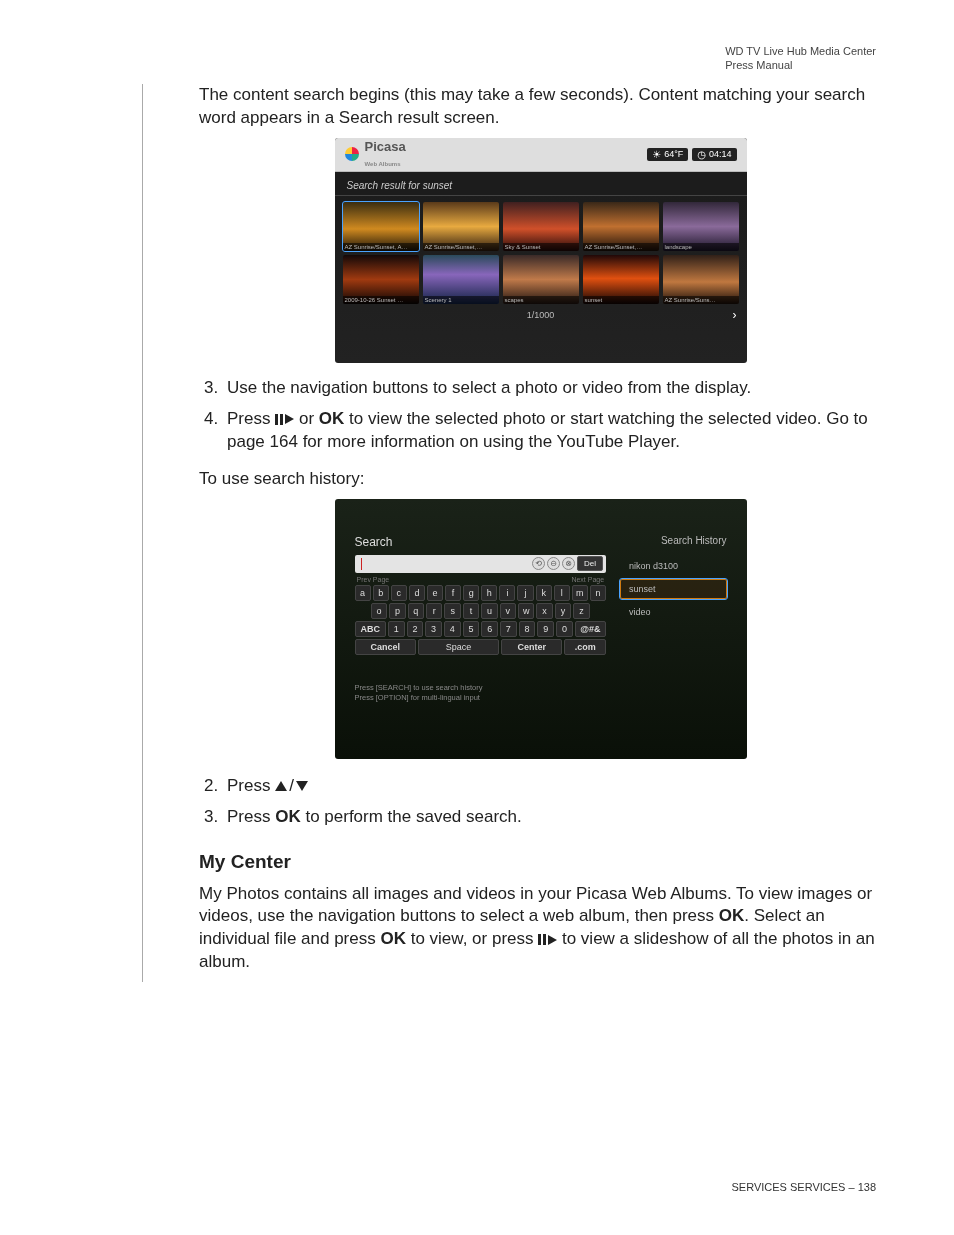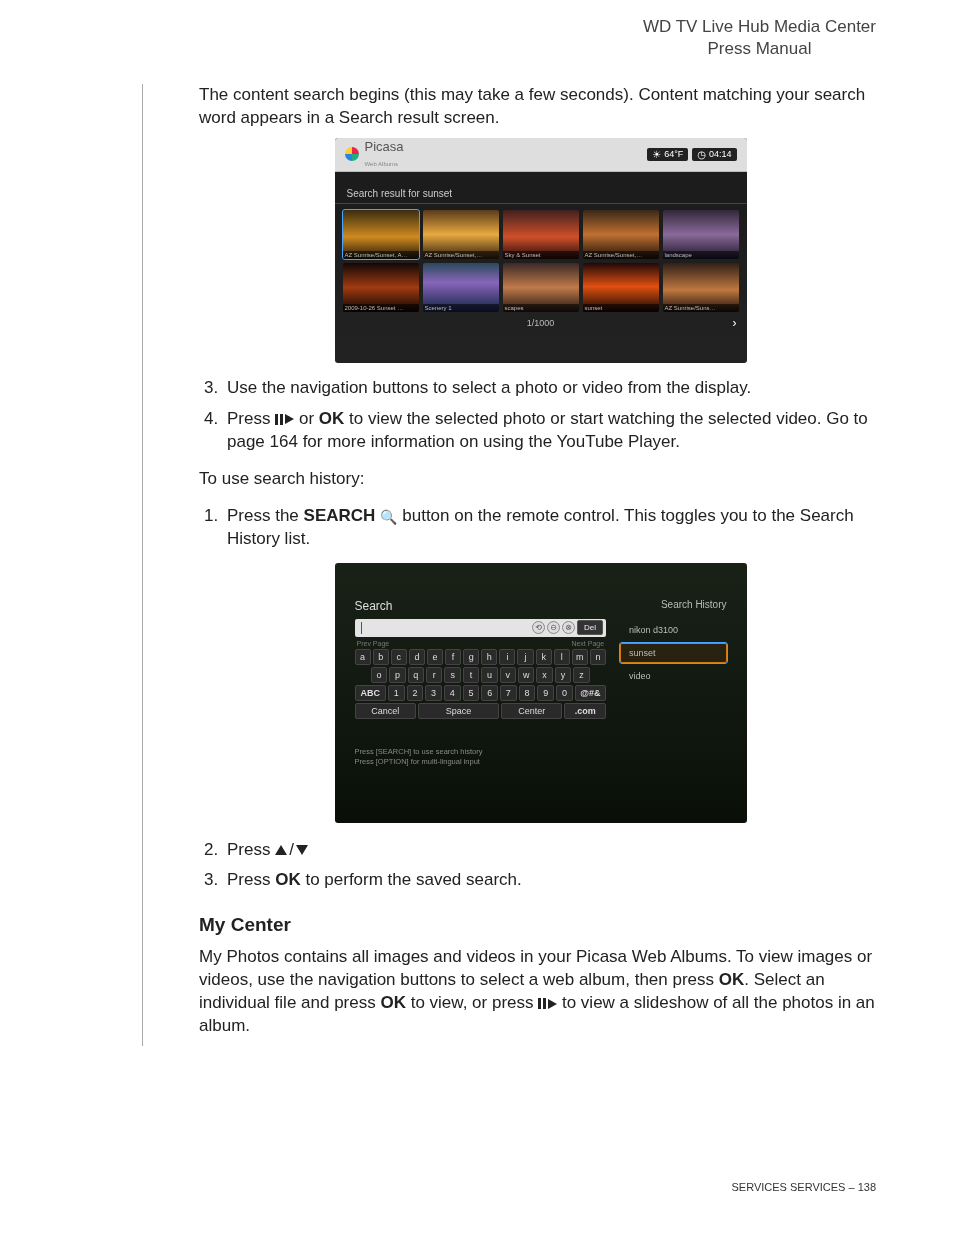--- a/index.html
+++ b/index.html
@@ -4,22 +4,22 @@
 <style>
   * { box-sizing: border-box; margin: 0; padding: 0; }
   body {
     width: 954px; height: 1235px;
     background: #fff;
     font-family: Helvetica, Arial, sans-serif;
     color: #222; font-size: 17px;
     position: relative;
   }
   .header {
-    position: absolute; top: 16px; right: 78px;
-    text-align: center; font-size: 17px; color: #444; line-height: 1.3;
+    position: absolute; top: 44px; right: 78px;
+    text-align: left; font-size: 11px; color: #444; line-height: 1.3;
   }
   .content {
     position: absolute; left: 142px; top: 84px;
     width: 740px;
     border-left: 1px solid #aaa;
     padding-left: 56px;
   }
   .para { margin-bottom: 8px; line-height: 1.35; }
   .para2 { margin-top: 14px; margin-bottom: 0; line-height: 1.35; }
   ol { list-style: decimal; padding-left: 24px; margin-top: 14px; margin-bottom: 12px; }
@@ -41,26 +41,26 @@
   .tri-down { width:0;height:0;border-left:6px solid transparent;border-right:6px solid transparent;border-top:10px solid #222; }
 
   
   .shot1 {
     width: 412px; height: 225px; margin: 8px auto 14px auto;
     background: linear-gradient(#1a1a1a,#222);
     border-radius: 3px; overflow: hidden;
     color:#ddd; font-size:9px;
   }
   .s1-top { height:34px; background:#dedede; display:flex; align-items:center; justify-content:space-between; padding:0 10px; color:#333; border-bottom:1px solid #bbb; }
-  .s1-logo { display:flex; align-items:center; gap:6px; font-size:13px; color:#555; }
+  .s1-logo { display:flex; align-items:center; gap:6px; font-size:13px; color:#555;font-weight:bold; }
   .picasa-dot { width:14px;height:14px;border-radius:50%; background: conic-gradient(#e24 0 90deg,#2a8 90deg 180deg,#28d 180deg 270deg,#fc3 270deg 360deg); }
   .s1-stat { display:flex; gap:4px; }
   .s1-chip { background:#222;color:#fff;border-radius:2px;padding:1px 5px;font-size:9px;display:flex;align-items:center;gap:3px; }
   .s1-chip .wico { font-size:10px; }
-  .s1-bar { padding:16px 12px 4px 12px; background:#1c1c1c; border-bottom:1px solid #444; font-size:10px; color:#ccc; }
+  .s1-bar { padding:8px 12px 4px 12px; background:#1c1c1c; border-bottom:1px solid #444; font-size:10px; color:#ccc;font-style:italic; }
   .s1-grid { display:grid; grid-template-columns: repeat(5,1fr); gap:4px; padding:6px 8px 2px 8px; }
   .thumb { aspect-ratio: 1.55; border-radius:2px; position:relative; overflow:hidden; }
   .thumb .cap { position:absolute; left:0;right:0;bottom:0; background:rgba(0,0,0,.55); color:#bbb; font-size:6px; padding:1px 2px; white-space:nowrap; overflow:hidden; text-overflow:ellipsis; }
   .sel { outline:1px solid #4aa3ff; }
   .s1-foot { text-align:center; padding:4px 0; font-size:9px; color:#bbb; position:relative; }
   .s1-foot .nxt { position:absolute; right:10px; top:2px; color:#fff; font-size:12px; }
   
   .g1{background:linear-gradient(#3a2d10,#d08a20 55%,#1a1308);}
   .g2{background:linear-gradient(#5a3a1a,#e8aa40 50%,#2b1a0e);}
   .g3{background:linear-gradient(#402020,#d0502a 55%,#200808);}
@@ -84,21 +84,21 @@
   .kb-title { font-size:12px; color:#ddd; margin-bottom:6px; }
   .sh-title { font-size:10px; color:#bbb; margin-bottom:10px; text-align:right; }
   .kb-input { height:18px; background:#e4e4e4; border-radius:2px; margin-bottom:3px; display:flex; align-items:center; justify-content:flex-end; padding:0 3px; gap:2px; }
   .kb-input .cur { width:1px; height:12px; background:#c22; margin-right:auto; margin-left:3px; }
   .mini { width:13px;height:13px;border:1px solid #888;border-radius:7px;display:flex;align-items:center;justify-content:center;color:#555;font-size:8px;background:#ddd;}
   .del { background:#333;color:#eee;border:1px solid #555;border-radius:2px;width:26px;height:15px;display:flex;align-items:center;justify-content:center;font-size:8px; }
   .pprow { display:flex;justify-content:space-between;color:#777;font-size:7px;margin-bottom:2px; padding:0 2px; }
   .kb-rows { display:flex; flex-direction:column; gap:2px; }
   .kb-row { display:flex; gap:2px; }
   .key { flex:1; height:16px; background:#2a2a2a; border:1px solid #444; display:flex; align-items:center; justify-content:center; font-size:9px; color:#ddd; border-radius:2px; }
-  .key.w2{flex:2;font-weight:bold;} .key.w3{flex:3;} .key.w4{flex:4;}
+  .key.w2{flex:2;font-weight:bold;} .key.w3{flex:3;font-weight:bold;} .key.w4{flex:4;}
   .hist-item { border:1px solid transparent; padding:4px 8px; color:#bbb; font-size:9px; margin-bottom:3px; border-radius:2px; }
   .hist-item.sel { border-color:#d07a10; background:rgba(120,60,10,.2); }
   .hints { margin-top:28px; font-size:7.5px; color:#888; line-height:1.4; }
 </style>
 </head>
 <body>
 
 <div class="header">
   <div>WD TV Live Hub Media Center</div>
   <div>Press Manual</div>
@@ -179,28 +179,20 @@
           <span class="play-tri"></span>
         </span>
       <span> or </span>
       <span class="bold">OK</span>
       <span> to view the selected photo or start watching the selected video. Go to page 164 for more information on using the YouTube Player.</span>
     </li>
   </ol>
 
   <p class="para2">To use search history:</p>
 
-  <ol>
-    <li>
-      <span>Press the </span>
-      <span class="bold">SEARCH</span>
-      <span class="ic" style="font-size:14px;color:#555;position:relative;top:1px;"> 🔍 </span>
-      <span> button on the remote control. This toggles you to the Search History list.</span>
-    </li>
-  </ol>
 
   <div class="shot2">
     <div class="kbwrap">
       <div class="kbleft">
         <div class="kb-title">Search</div>
         <div class="kb-input">
           <span class="cur"></span>
           <span class="mini">⟲</span>
           <span class="mini">⊖</span>
           <span class="mini">⊗</span>

